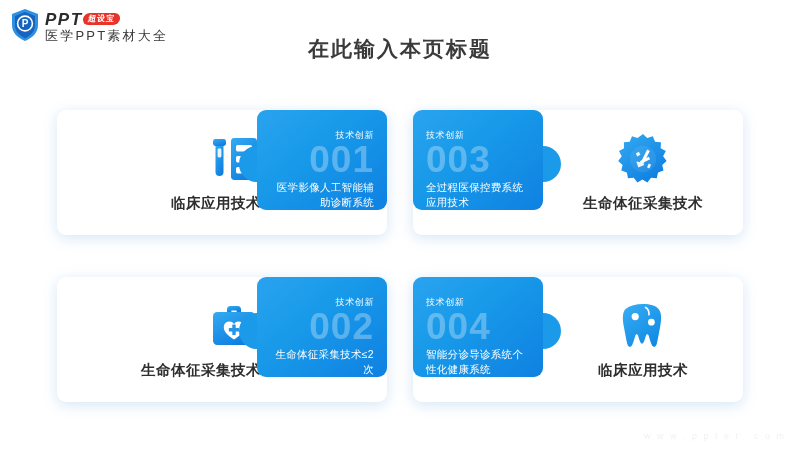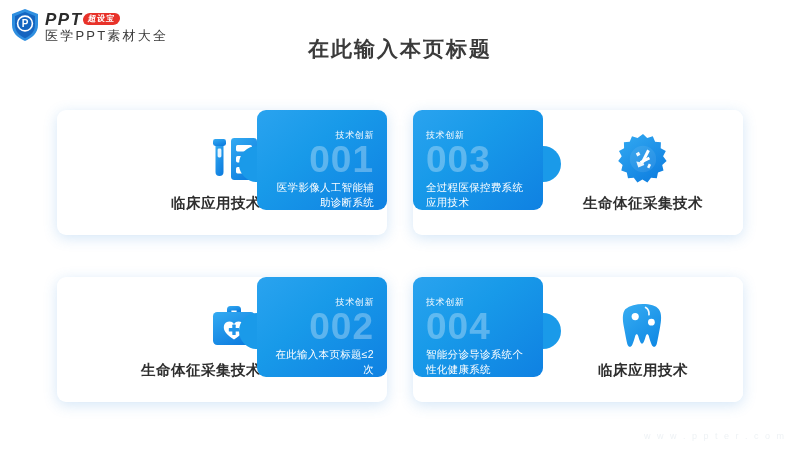--- a/index.html
+++ b/index.html
@@ -310,21 +310,21 @@
           <rect x="24.3" y="22.6" width="3.4" height="10.4" rx="0.6" fill="#2196ea"></rect>
           <rect x="20.8" y="26.1" width="10.4" height="3.4" rx="0.6" fill="#2196ea"></rect>
         </svg>
       </div>
       <div class="card-label">生命体征采集技术</div>
     </div>
     <div class="knob"></div>
     <div class="card-blue">
       <div class="blue-tag">技术创新</div>
       <div class="blue-num">002</div>
-      <div class="blue-desc">在此输入本页标题≤2次</div>
+      <div class="blue-desc">生命体征采集技术≤2次</div>
     </div>
   </div>
 
   <div class="card left-blue">
     <div class="card-white">
       <div class="card-icon">
         <svg width="52" height="50" viewBox="0 0 52 50">
           <defs>
             <linearGradient id="g4" x1="0.1" y1="0" x2="0.8" y2="1">
               <stop offset="0" stop-color="#36acf2"></stop>

